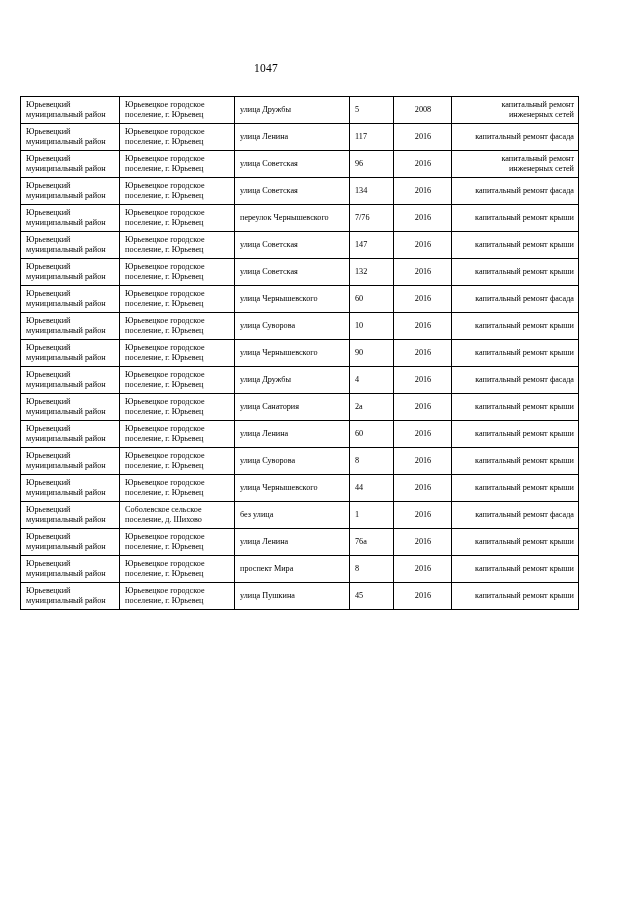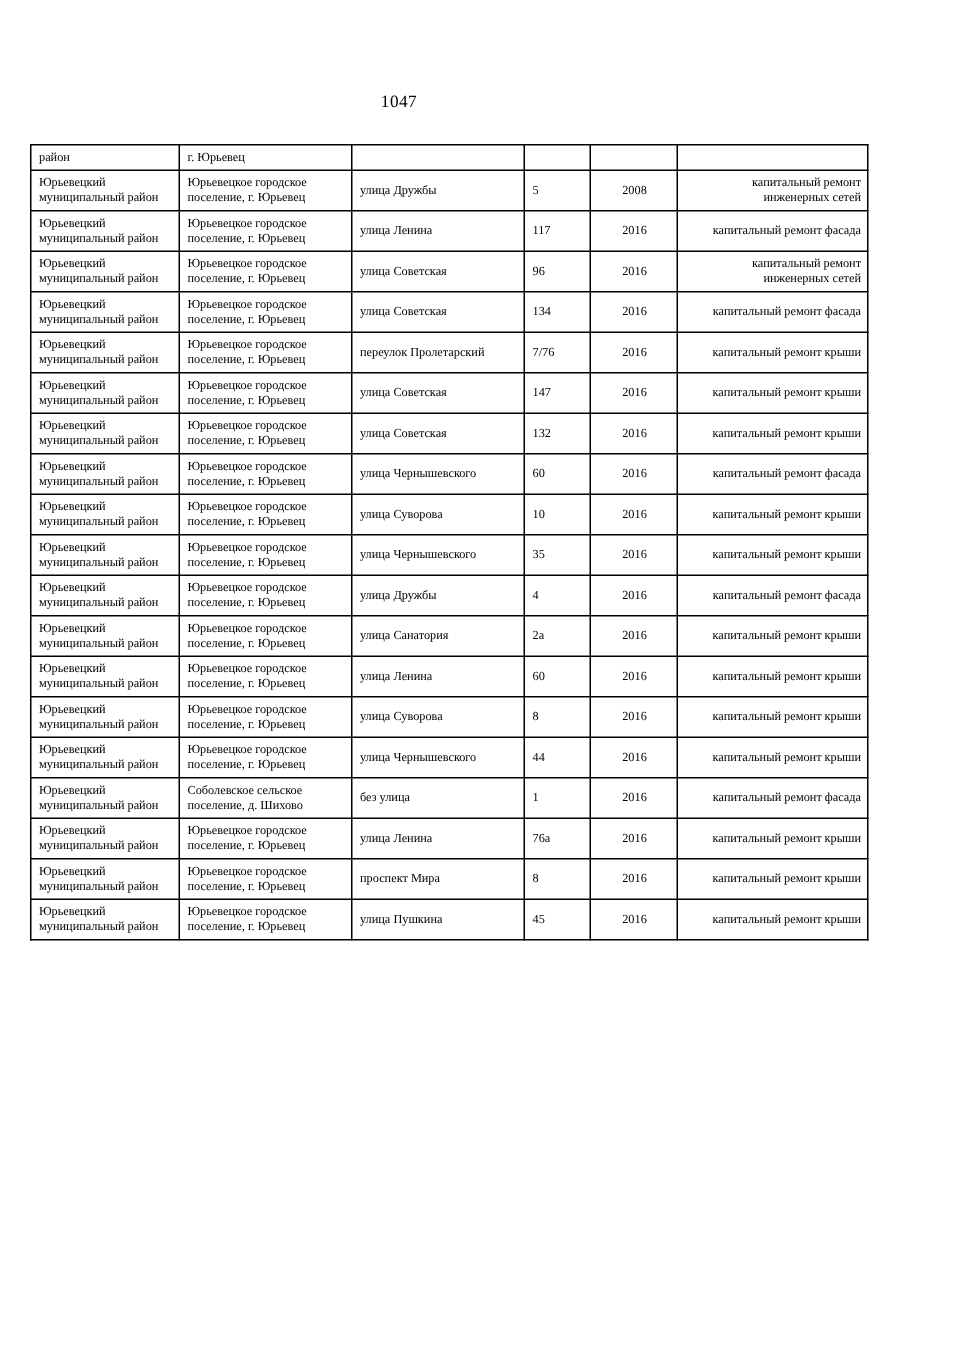--- a/index.html
+++ b/index.html
@@ -69,28 +69,20 @@
     <colgroup>
       <col class="c0">
         <col class="c1">
         <col class="c2">
         <col class="c3">
         <col class="c4">
         <col class="c5">
     </colgroup>
     <tbody id="table-body">
         <tr>
-          <td class="col-district">район</td>
-          <td class="col-settlement">г. Юрьевец</td>
-          <td class="col-street"></td>
-          <td class="col-house"></td>
-          <td class="col-year"></td>
-          <td class="col-work"></td>
-        </tr>
-        <tr>
           <td class="col-district">Юрьевецкий муниципальный район</td>
           <td class="col-settlement">Юрьевецкое городское поселение, г. Юрьевец</td>
           <td class="col-street">улица Дружбы</td>
           <td class="col-house">5</td>
           <td class="col-year">2008</td>
           <td class="col-work">капитальный ремонт инженерных сетей</td>
         </tr>
         <tr>
           <td class="col-district">Юрьевецкий муниципальный район</td>
           <td class="col-settlement">Юрьевецкое городское поселение, г. Юрьевец</td>
@@ -111,21 +103,21 @@
           <td class="col-district">Юрьевецкий муниципальный район</td>
           <td class="col-settlement">Юрьевецкое городское поселение, г. Юрьевец</td>
           <td class="col-street">улица Советская</td>
           <td class="col-house">134</td>
           <td class="col-year">2016</td>
           <td class="col-work">капитальный ремонт фасада</td>
         </tr>
         <tr>
           <td class="col-district">Юрьевецкий муниципальный район</td>
           <td class="col-settlement">Юрьевецкое городское поселение, г. Юрьевец</td>
-          <td class="col-street">переулок Пролетарский</td>
+          <td class="col-street">переулок Чернышевского</td>
           <td class="col-house">7/76</td>
           <td class="col-year">2016</td>
           <td class="col-work">капитальный ремонт крыши</td>
         </tr>
         <tr>
           <td class="col-district">Юрьевецкий муниципальный район</td>
           <td class="col-settlement">Юрьевецкое городское поселение, г. Юрьевец</td>
           <td class="col-street">улица Советская</td>
           <td class="col-house">147</td>
           <td class="col-year">2016</td>
@@ -152,21 +144,21 @@
           <td class="col-settlement">Юрьевецкое городское поселение, г. Юрьевец</td>
           <td class="col-street">улица Суворова</td>
           <td class="col-house">10</td>
           <td class="col-year">2016</td>
           <td class="col-work">капитальный ремонт крыши</td>
         </tr>
         <tr>
           <td class="col-district">Юрьевецкий муниципальный район</td>
           <td class="col-settlement">Юрьевецкое городское поселение, г. Юрьевец</td>
           <td class="col-street">улица Чернышевского</td>
-          <td class="col-house">35</td>
+          <td class="col-house">90</td>
           <td class="col-year">2016</td>
           <td class="col-work">капитальный ремонт крыши</td>
         </tr>
         <tr>
           <td class="col-district">Юрьевецкий муниципальный район</td>
           <td class="col-settlement">Юрьевецкое городское поселение, г. Юрьевец</td>
           <td class="col-street">улица Дружбы</td>
           <td class="col-house">4</td>
           <td class="col-year">2016</td>
           <td class="col-work">капитальный ремонт фасада</td>

